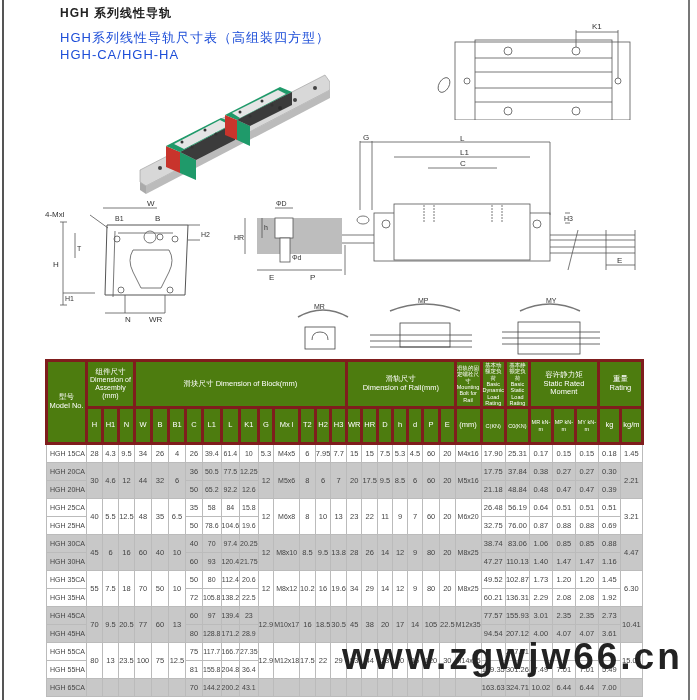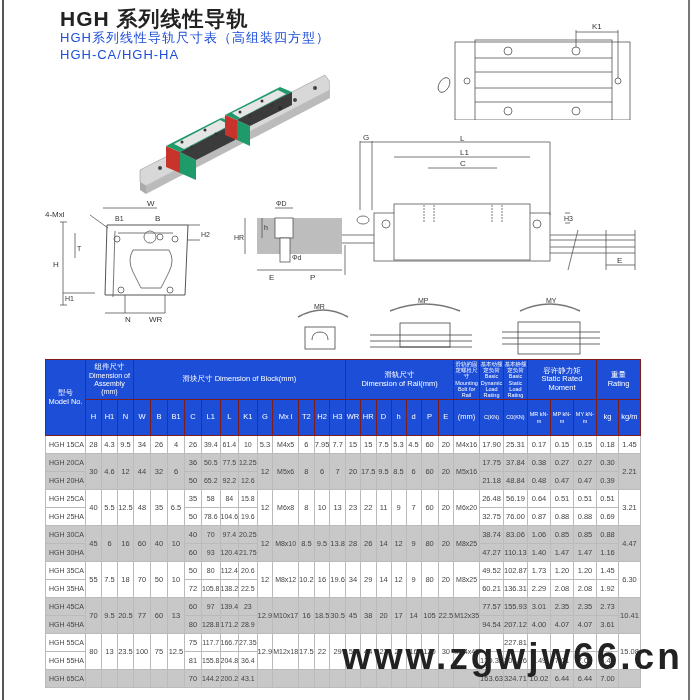--- a/index.html
+++ b/index.html
@@ -1,23 +1,23 @@
 <!DOCTYPE html>
 <html><head>
 <meta charset="utf-8">
 <style>
   html,body{margin:0;padding:0;background:#fff;}
   body{width:697px;height:700px;position:relative;overflow:hidden;font-family:"Liberation Sans","DejaVu Sans",sans-serif;color:#333;}
   .frame{position:absolute;left:2px;top:0;width:688px;height:700px;border-left:2px solid #555;border-right:2px solid #777;box-sizing:border-box;}
-  .title{position:absolute;left:60px;top:5px;font-size:21px;font-weight:bold;color:#222;letter-spacing:1px;}
+  .title{position:absolute;left:60px;top:5px;font-size:12px;font-weight:bold;color:#222;letter-spacing:1px;}
   .subtitle{position:absolute;left:60px;top:29px;font-size:13px;color:#1d4ed8;letter-spacing:1px;}
   .subtitle2{position:absolute;left:60px;top:47px;font-size:13px;color:#1d4ed8;letter-spacing:1px;text-align:center;}
   svg text{font-family:"Liberation Sans","DejaVu Sans",sans-serif;}
   .tbl{position:absolute;left:45px;top:359px;border-collapse:collapse;table-layout:fixed;font-size:7.5px;color:#444;}
-  .tbl th{background:#1d4ed8;color:#fff;font-weight:normal;border:1px solid #7f1d1d;text-align:center;padding:0;line-height:1.15;}
+  .tbl th{background:#4d7c0f;color:#fff;font-weight:normal;border:3px solid #7f1d1d;text-align:center;padding:0;line-height:1.15;}
   .tbl td{border:1px solid #bbb;text-align:center;padding:0;height:17px;white-space:nowrap;overflow:hidden;}
   .tbl tr.g td{background:#c8c8c8;}
   .tbl td.model{text-align:left;padding-left:3px;font-size:7px;}
   .tbl .small{font-size:5.5px;}
   .tbl .sm2{font-size:7px;}
   .watermark{position:absolute;left:342px;top:636px;font-family:Liberation Sans, sans-serif;font-weight:bold;font-size:37px;color:#222;letter-spacing:3px;}
 </style>
 </head>
 <body>
 

